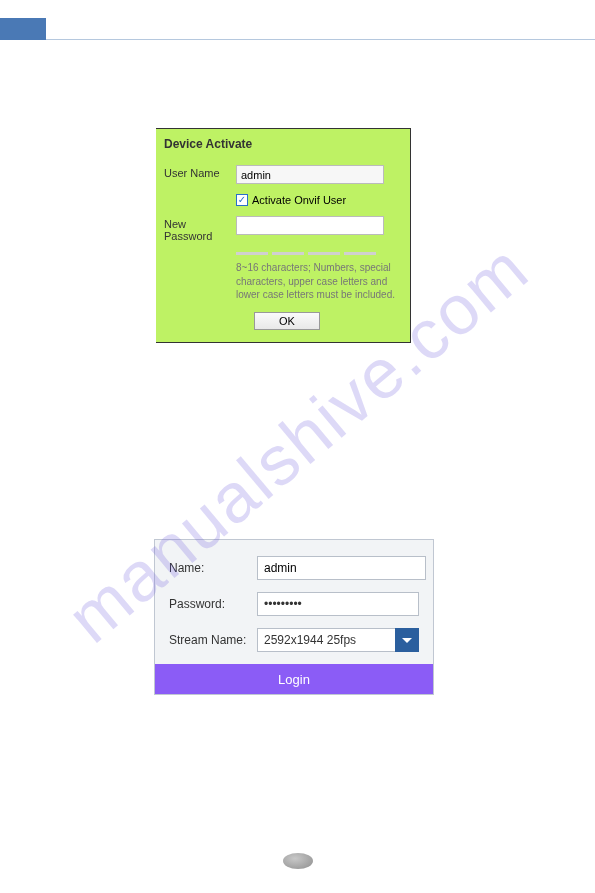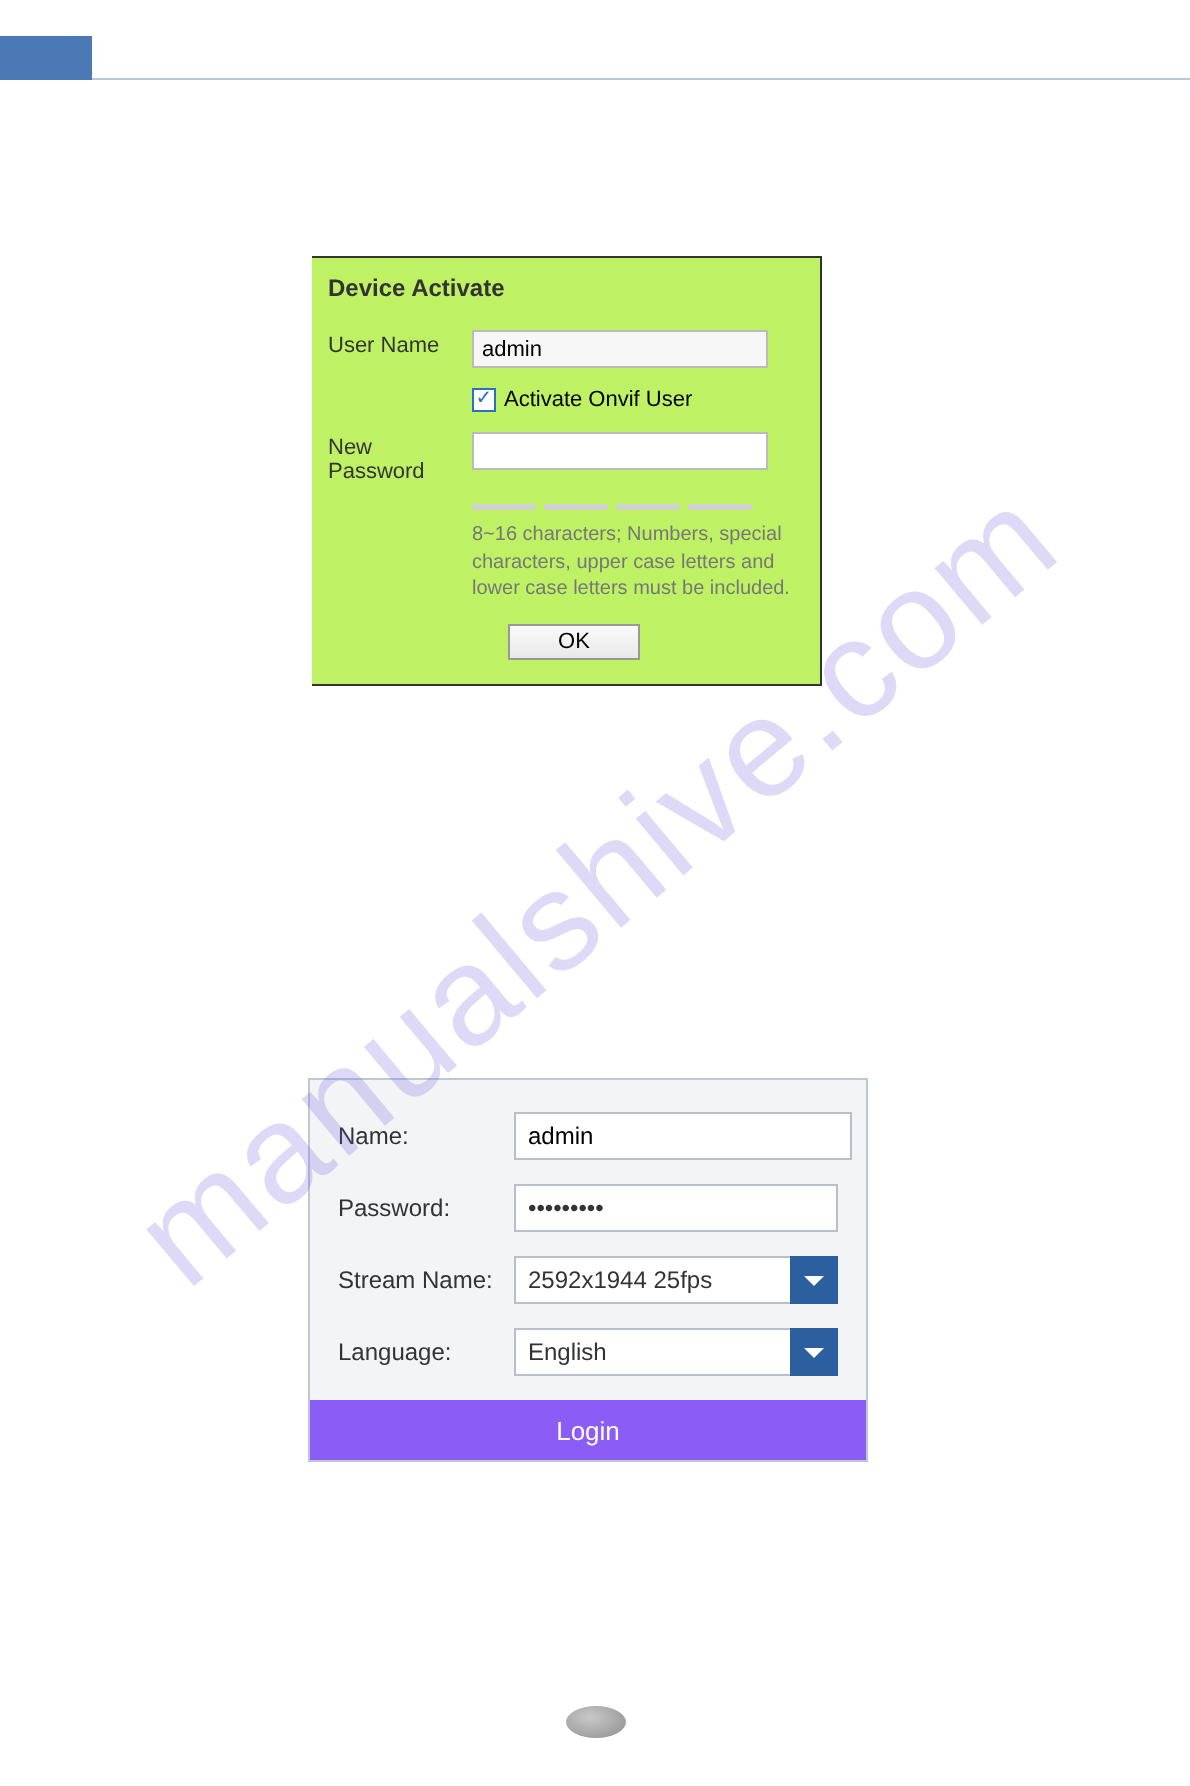--- a/index.html
+++ b/index.html
@@ -285,27 +285,18 @@
   <div class="p2-row">
     <div class="p2-label">Stream Name:</div>
     <div class="p2-select-wrap">
       <div class="p2-select">2592x1944 25fps</div>
       <div class="p2-select-arrow">
         <div class="chevron-down"></div>
       </div>
     </div>
   </div>
 
-  <div class="p2-row">
-    <div class="p2-label">Language:</div>
-    <div class="p2-select-wrap">
-      <div class="p2-select">English</div>
-      <div class="p2-select-arrow">
-        <div class="chevron-down"></div>
-      </div>
-    </div>
-  </div>
 
 
   <div class="login-btn">Login</div>
 </div>
 
 <div class="page-dot"></div>
 
 </body></html>

